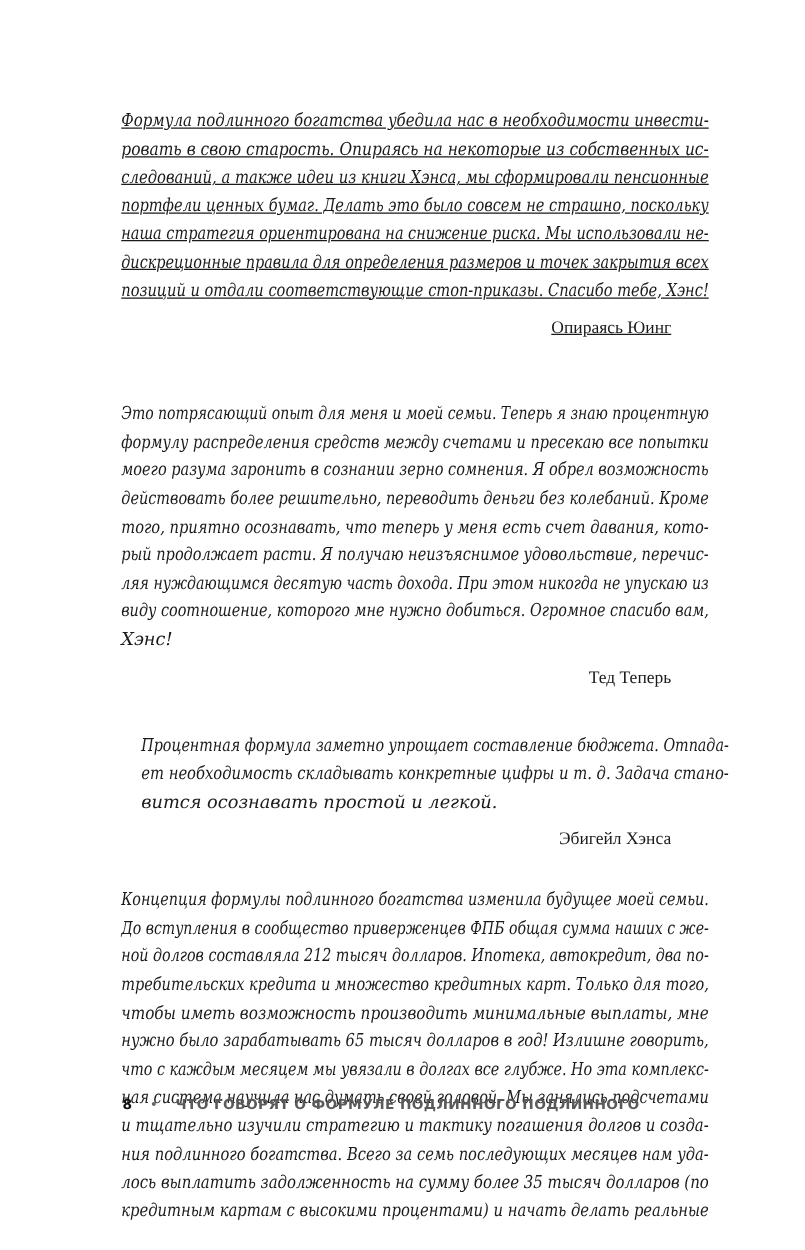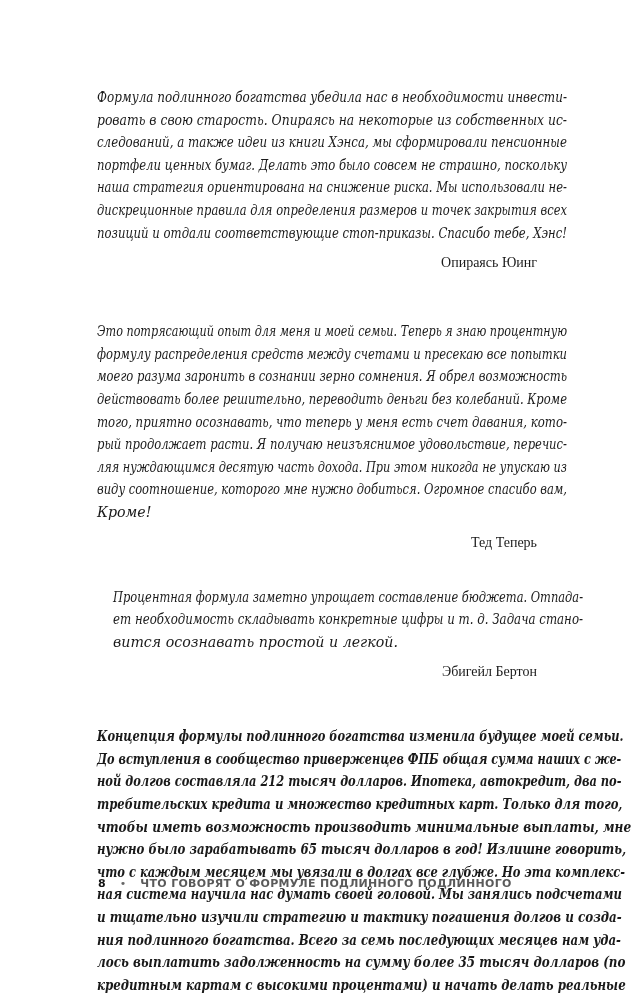--- a/index.html
+++ b/index.html
@@ -16,24 +16,24 @@
     .quote .line { display: block; white-space: nowrap; text-align-last: justify; }
     .quote .line.last { text-align-last: left; }
     .author {
       font-family: "Liberation Serif", serif;
       font-size: 14px;
       line-height: 22px;
       text-align: right;
       margin: 8px 30px 0 0;
       color: #1a1a1a;
     }
-    .q1 { margin-top: 0; }
+    .q1 { margin-top: 0; text-decoration: underline; }
     .q2 { margin-top: 46px; }
     .q3 { margin-top: 32px; margin-left: 16px; }
-    .q4 { margin-top: 42px; font-weight: bold; }
+    .q4 { margin-top: 26px; }
     .footer {
       position: absolute; left: 98px; top: 877px;
       font-family: "DejaVu Sans", sans-serif;
       font-size: 11px;
       letter-spacing: 0.3px;
       color: #555;
       white-space: nowrap;
     }
     .footer .num { color: #111; font-weight: bold; }
     .footer .dot { margin: 0 10px; color: #666; }
@@ -60,32 +60,32 @@
   <div class="testimonial q2">
     <p class="quote">
       <span class="line" style="display: block; width: 596.438px; transform-origin: left top; transform: scaleX(0.788012); text-align-last: left;">Это потрясающий опыт для меня и моей семьи. Теперь я знаю процентную</span>
       <span class="line" style="display: block; width: 577.969px; transform-origin: left top; transform: scaleX(0.813193); text-align-last: left;">формулу распределения средств между счетами и пресекаю все попытки</span>
       <span class="line" style="display: block; width: 574.75px; transform-origin: left top; transform: scaleX(0.817747); text-align-last: left;">моего разума заронить в сознании зерно сомнения. Я обрел возможность</span>
       <span class="line" style="display: block; width: 577.406px; transform-origin: left top; transform: scaleX(0.813985); text-align-last: left;">действовать более решительно, переводить деньги без колебаний. Кроме</span>
       <span class="line" style="display: block; width: 569.016px; transform-origin: left top; transform: scaleX(0.825988); text-align-last: left;">того, приятно осознавать, что теперь у меня есть счет давания, кото-</span>
       <span class="line" style="display: block; width: 575.203px; transform-origin: left top; transform: scaleX(0.817103); text-align-last: left;">рый продолжает расти. Я получаю неизъяснимое удовольствие, перечис-</span>
       <span class="line" style="display: block; width: 590.344px; transform-origin: left top; transform: scaleX(0.796146); text-align-last: left;">ляя нуждающимся десятую часть дохода. При этом никогда не упускаю из</span>
       <span class="line" style="display: block; width: 579.375px; transform-origin: left top; transform: scaleX(0.811219); text-align-last: left;">виду соотношение, которого мне нужно добиться. Огромное спасибо вам,</span>
-      <span class="line last" style="display: block; width: 470px;">Кроме!</span>
+      <span class="line last" style="display: block; width: 470px;">Хэнс!</span>
     </p>
     <div class="author">Тед Теперь</div>
   </div>
 
   <div class="testimonial q3">
     <p class="quote">
       <span class="line" style="display: block; width: 583.688px; transform-origin: left top; transform: scaleX(0.805225); text-align-last: left;">Процентная формула заметно упрощает составление бюджета. Отпада-</span>
       <span class="line" style="display: block; width: 564.844px; transform-origin: left top; transform: scaleX(0.832089); text-align-last: left;">ет необходимость складывать конкретные цифры и т. д. Задача стано-</span>
       <span class="line last" style="display: block; width: 470px;">вится осознавать простой и легкой.</span>
     </p>
-    <div class="author">Эбигейл Бертон</div>
+    <div class="author">Эбигейл Хэнса</div>
   </div>
 
   <div class="testimonial q4">
     <p class="quote">
       <span class="line" style="display: block; width: 583.219px; transform-origin: left top; transform: scaleX(0.805873); text-align-last: left;">Концепция формулы подлинного богатства изменила будущее моей семьи.</span>
       <span class="line" style="display: block; width: 591.406px; transform-origin: left top; transform: scaleX(0.794716); text-align-last: left;">До вступления в сообщество приверженцев ФПБ общая сумма наших с же-</span>
       <span class="line" style="display: block; width: 583.656px; transform-origin: left top; transform: scaleX(0.805269); text-align-last: left;">ной долгов составляла 212 тысяч долларов. Ипотека, автокредит, два по-</span>
       <span class="line" style="display: block; width: 576.297px; transform-origin: left top; transform: scaleX(0.815552); text-align-last: left;">требительских кредита и множество кредитных карт. Только для того,</span>
       <span class="line" style="display: block; width: 547.422px; transform-origin: left top; transform: scaleX(0.85857); text-align-last: left;">чтобы иметь возможность производить минимальные выплаты, мне</span>
       <span class="line" style="display: block; width: 567.438px; transform-origin: left top; transform: scaleX(0.828285); text-align-last: left;">нужно было зарабатывать 65 тысяч долларов в год! Излишне говорить,</span>

